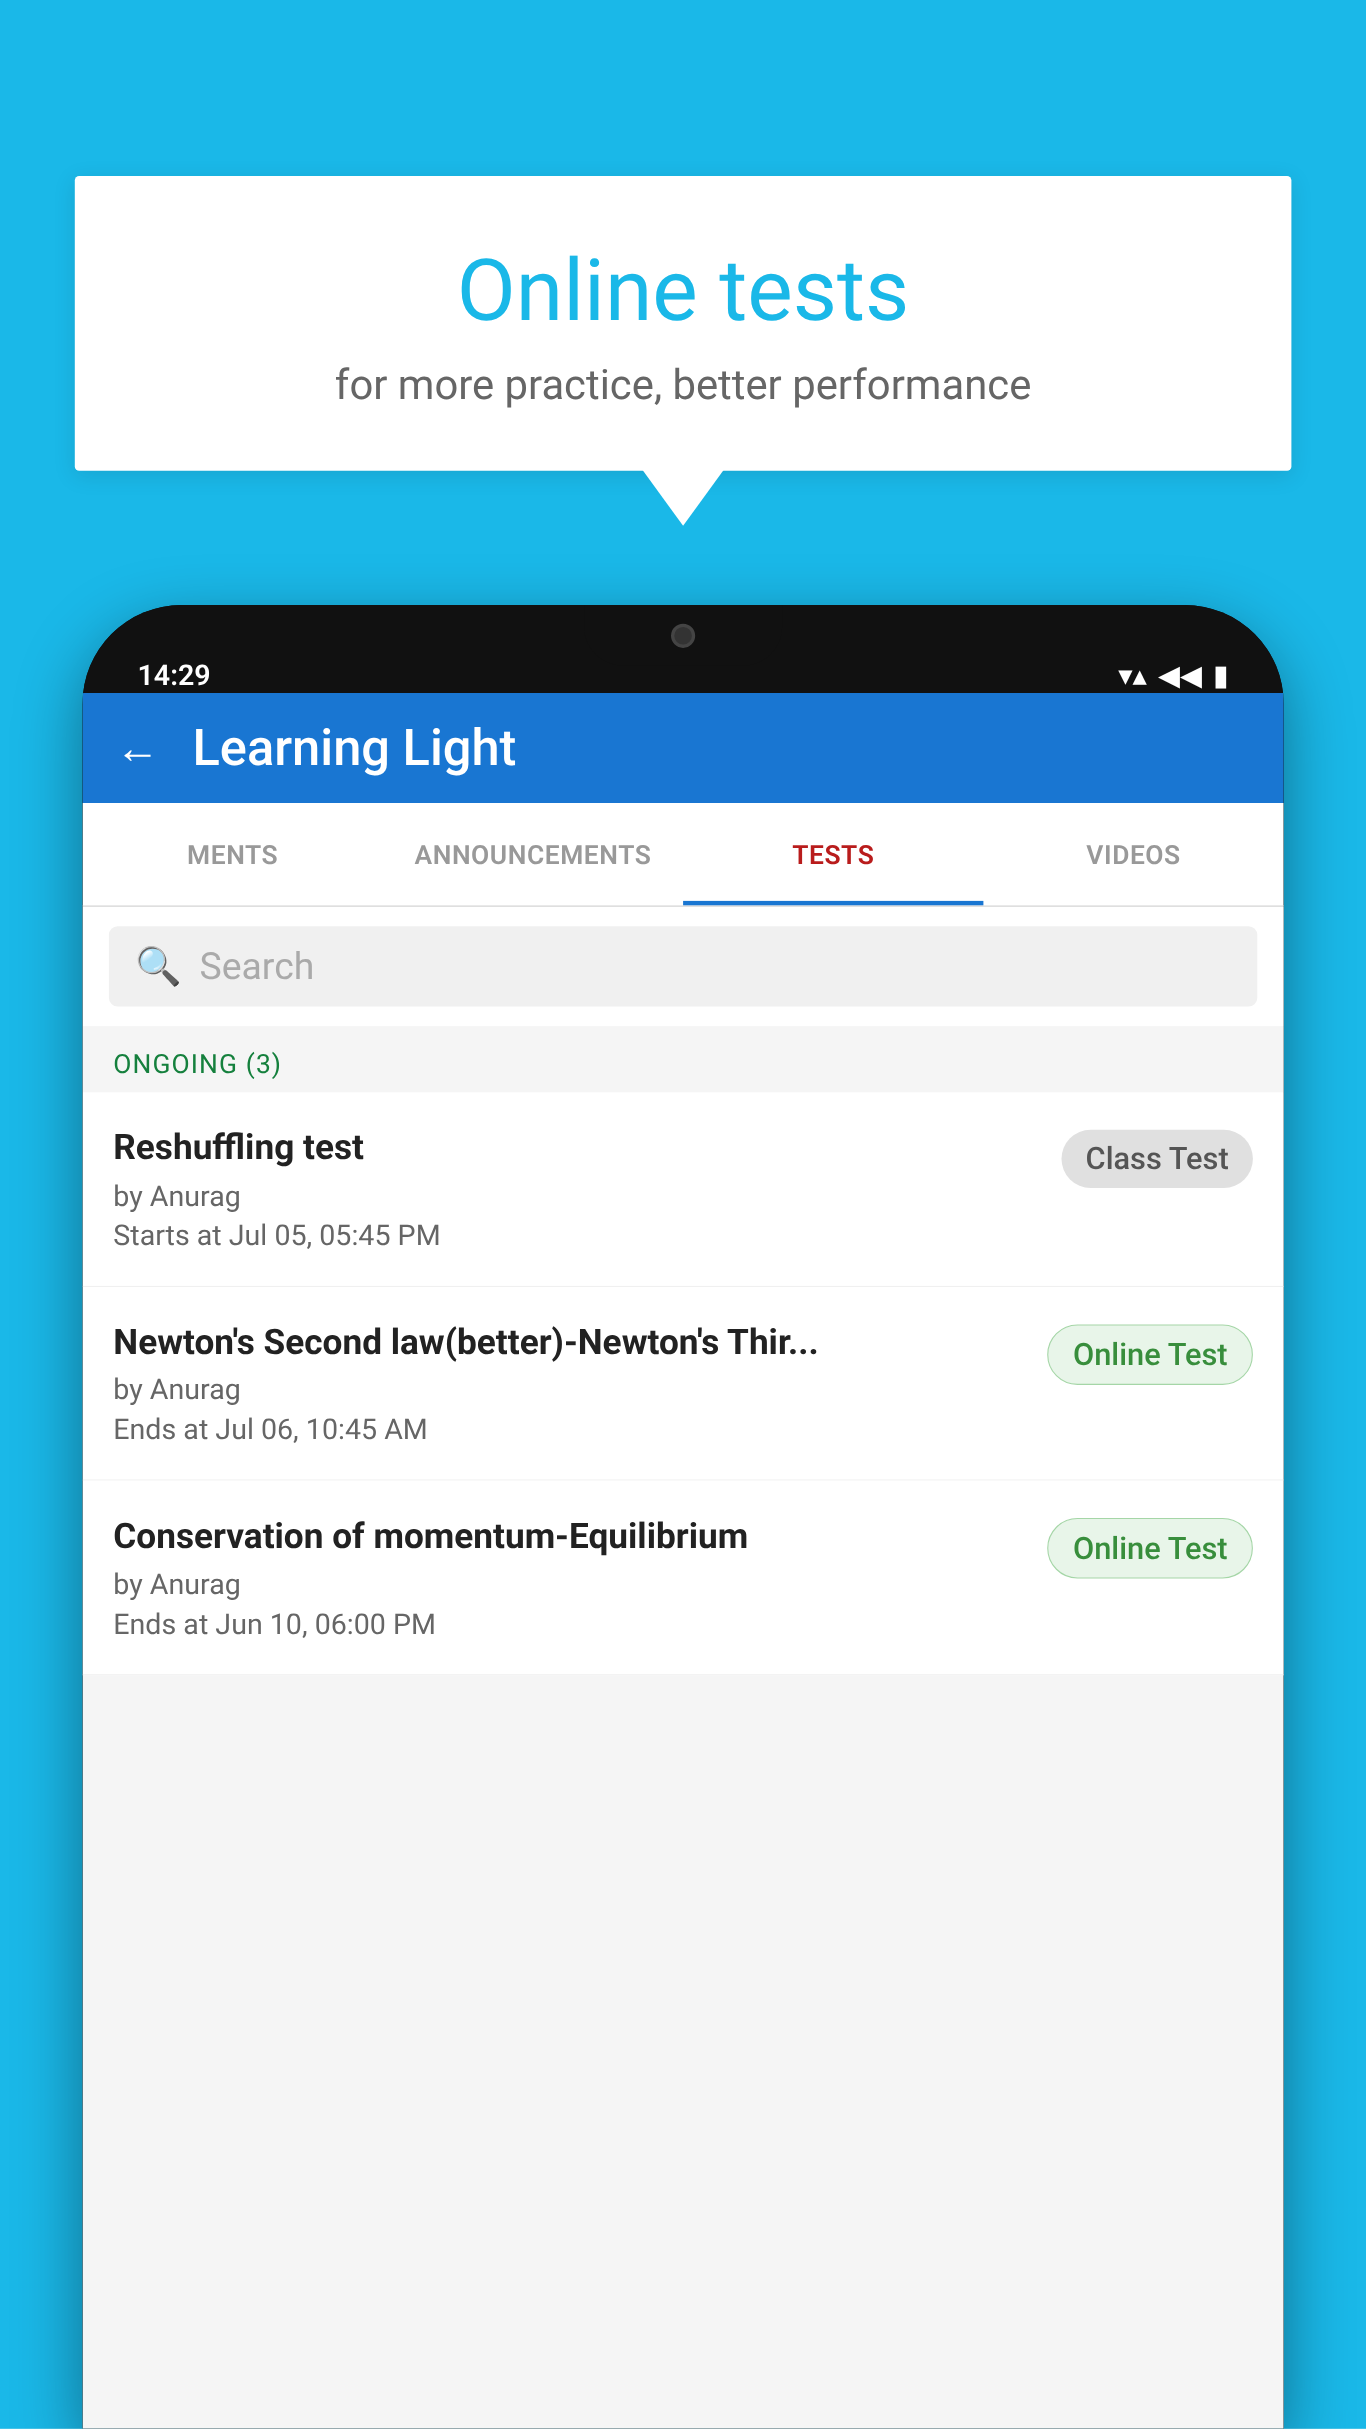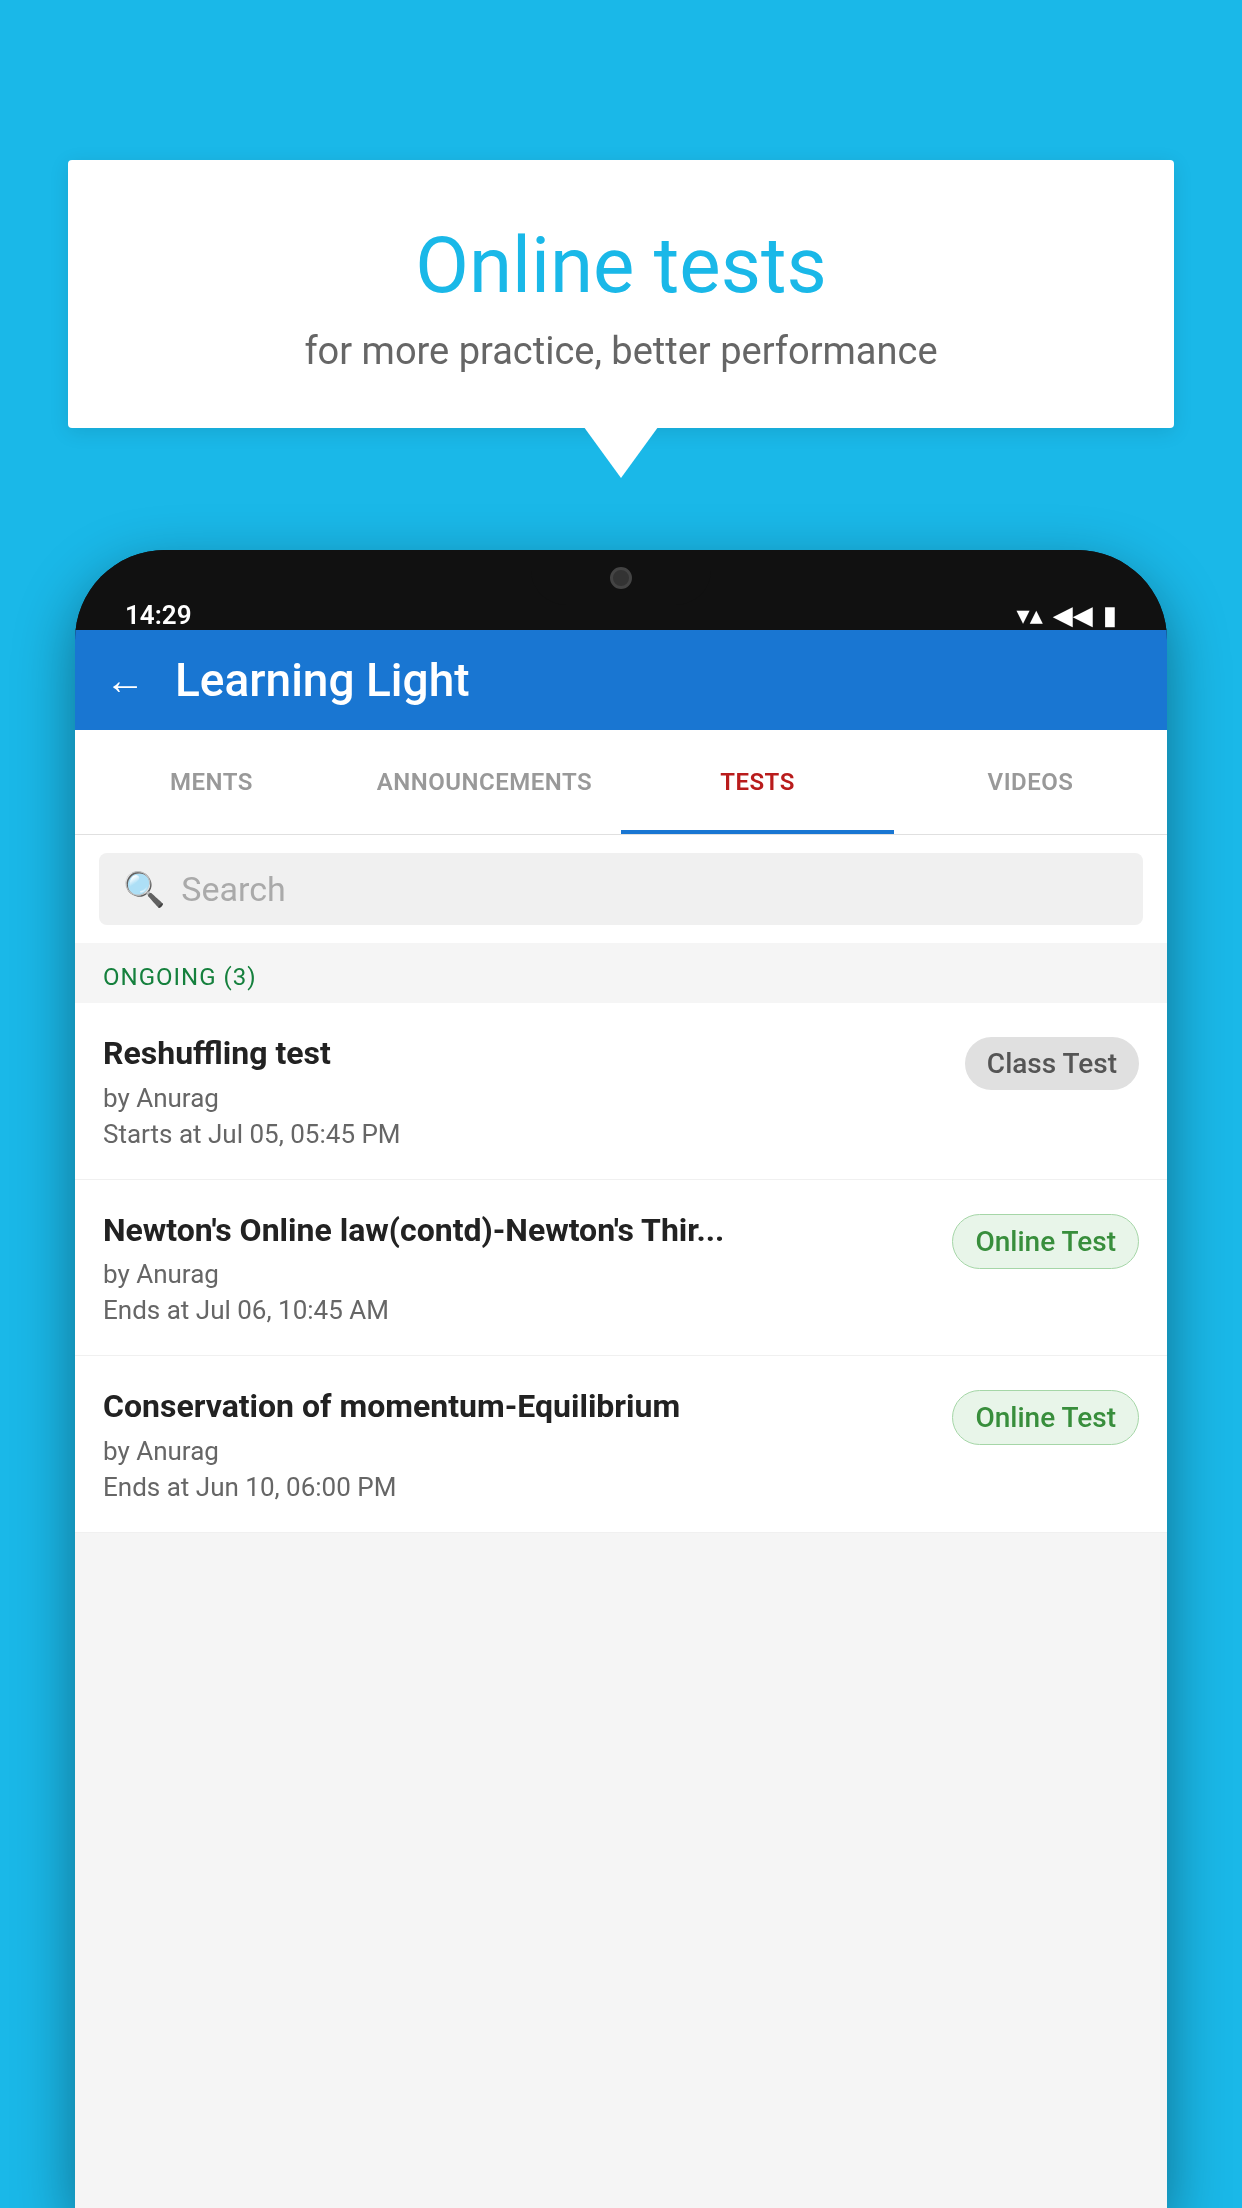--- a/index.html
+++ b/index.html
@@ -126,21 +126,21 @@
       color: white;
       font-size: 46px;
       font-weight: 500;
     }
 
     
     .tabs-bar {
       background: white;
       display: flex;
       border-bottom: 1px solid #e0e0e0;
-      height: 105px;
+      height: 94px;
       align-items: stretch;
     }
     .tab-item {
       flex: 1;
       display: flex;
       align-items: center;
       justify-content: center;
       font-size: 24px;
       font-weight: 600;
       color: #999;
@@ -324,21 +324,21 @@
         <div class="test-author">by Anurag</div>
         <div class="test-time">
           <span>Starts at</span>&nbsp;<span>Jul 05, 05:45 PM</span>
         </div>
       </div>
       <span class="test-badge badge-class">Class Test</span>
     </div>
 
     <div class="test-item">
       <div class="test-info">
-        <div class="test-name">Newton's Online law(contd)-Newton's Thir...</div>
+        <div class="test-name">Newton's Second law(better)-Newton's Thir...</div>
         <div class="test-author">by Anurag</div>
         <div class="test-time">
           <span>Ends at</span>&nbsp;<span>Jul 06, 10:45 AM</span>
         </div>
       </div>
       <span class="test-badge badge-online">Online Test</span>
     </div>
 
     <div class="test-item">
       <div class="test-info">

